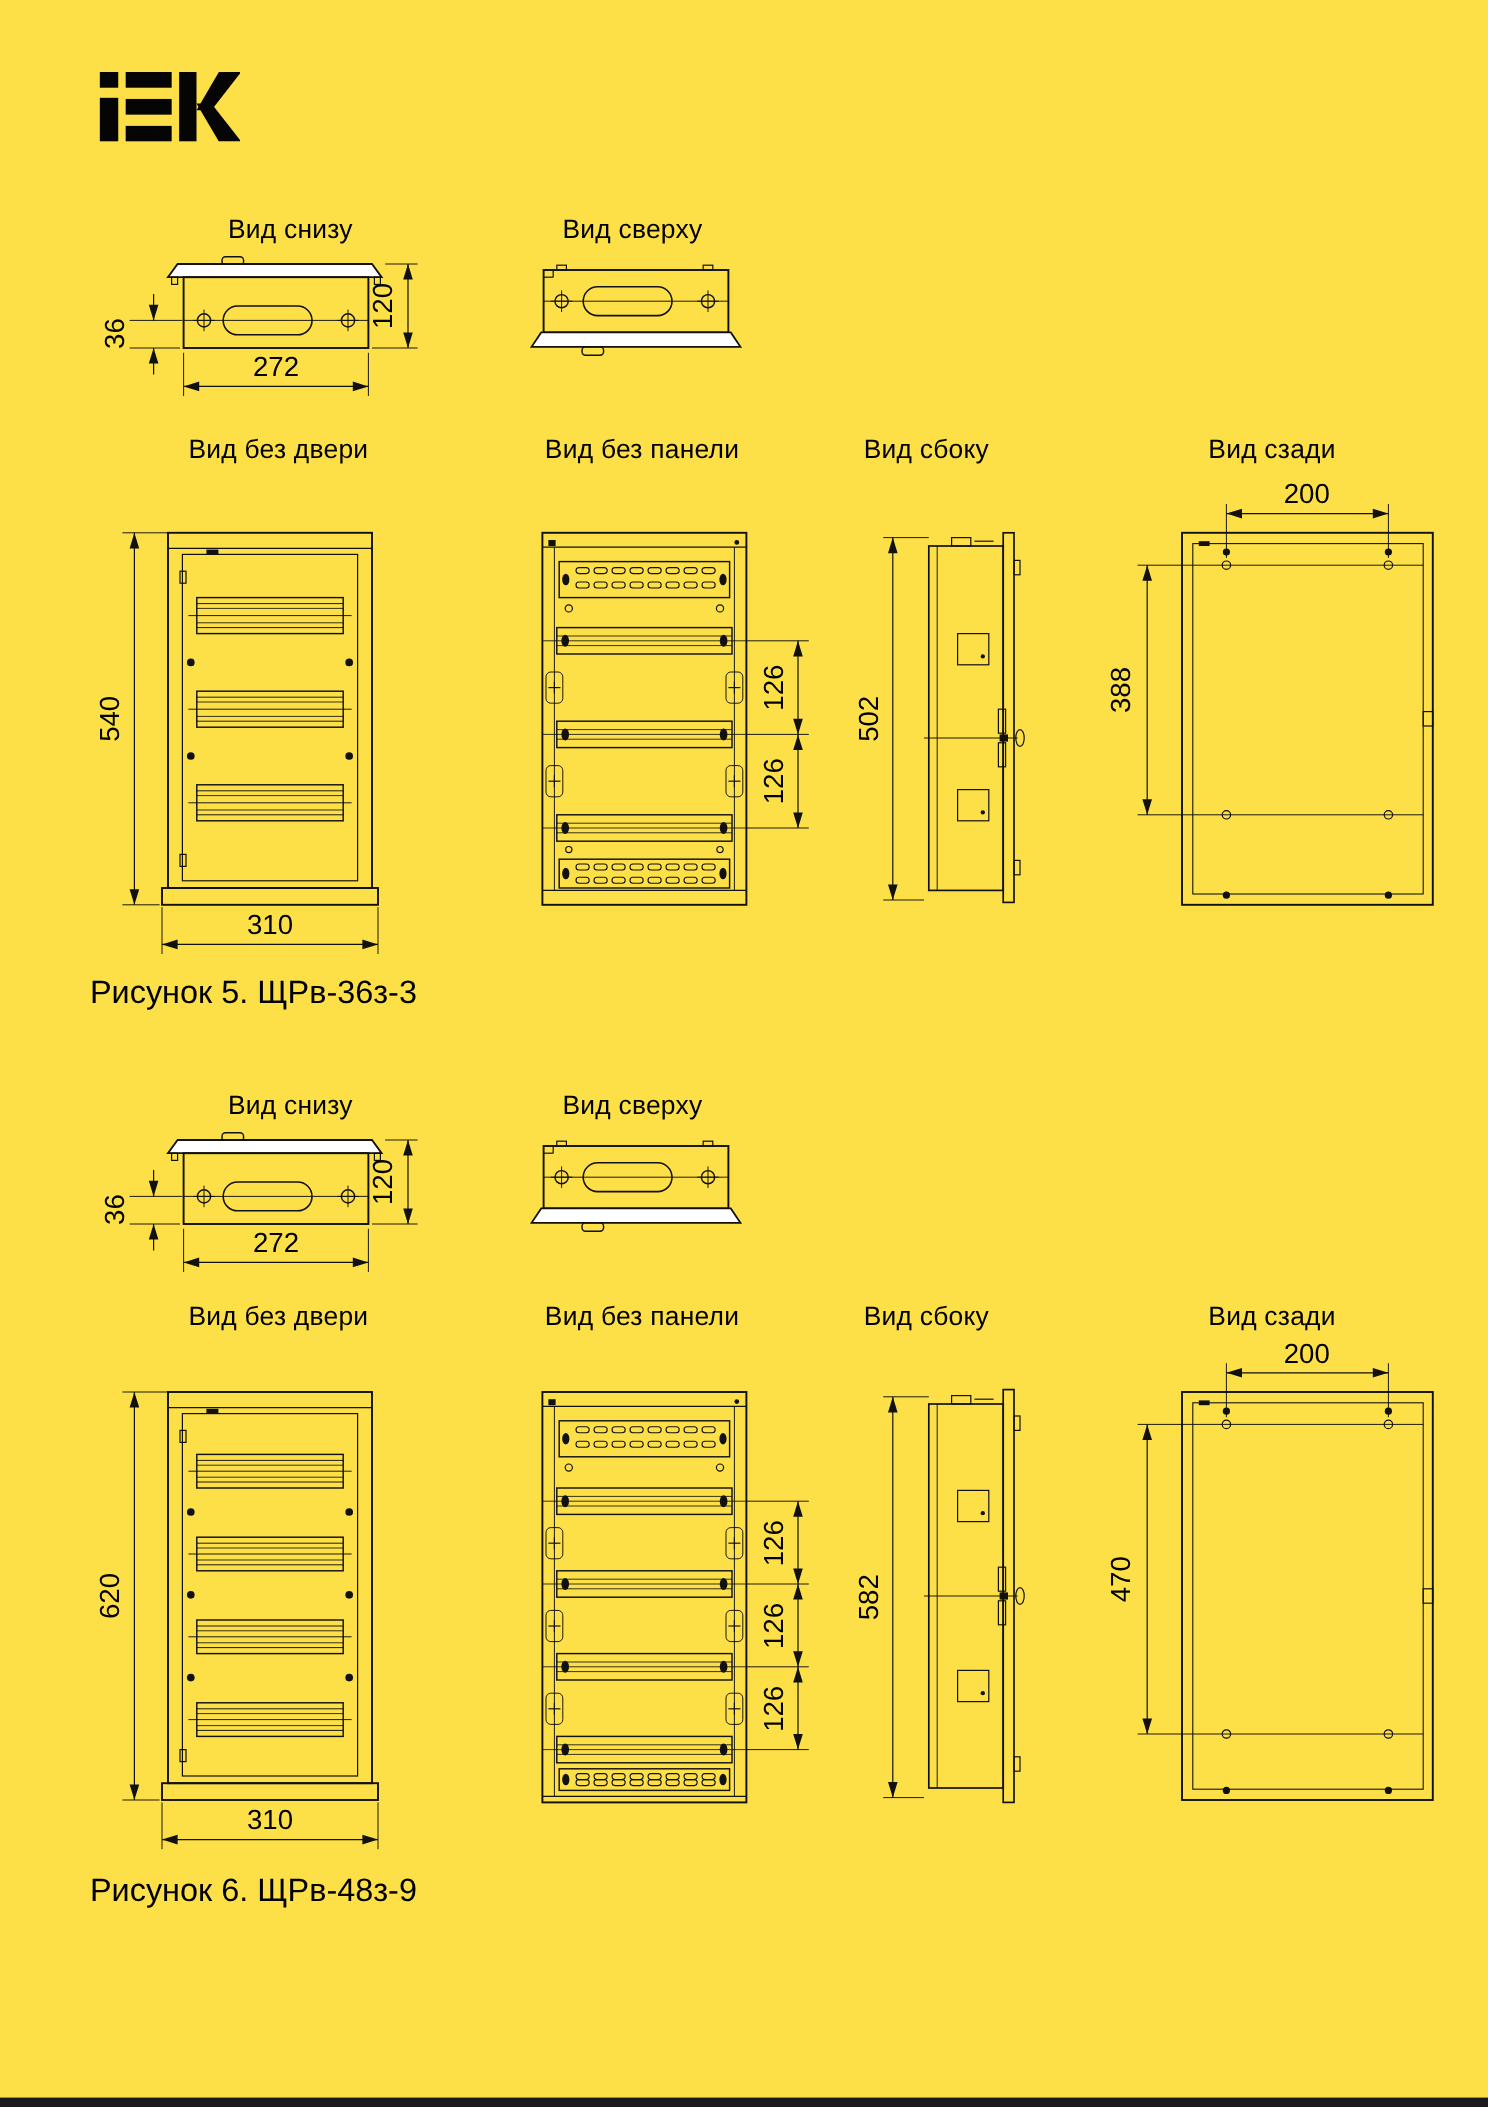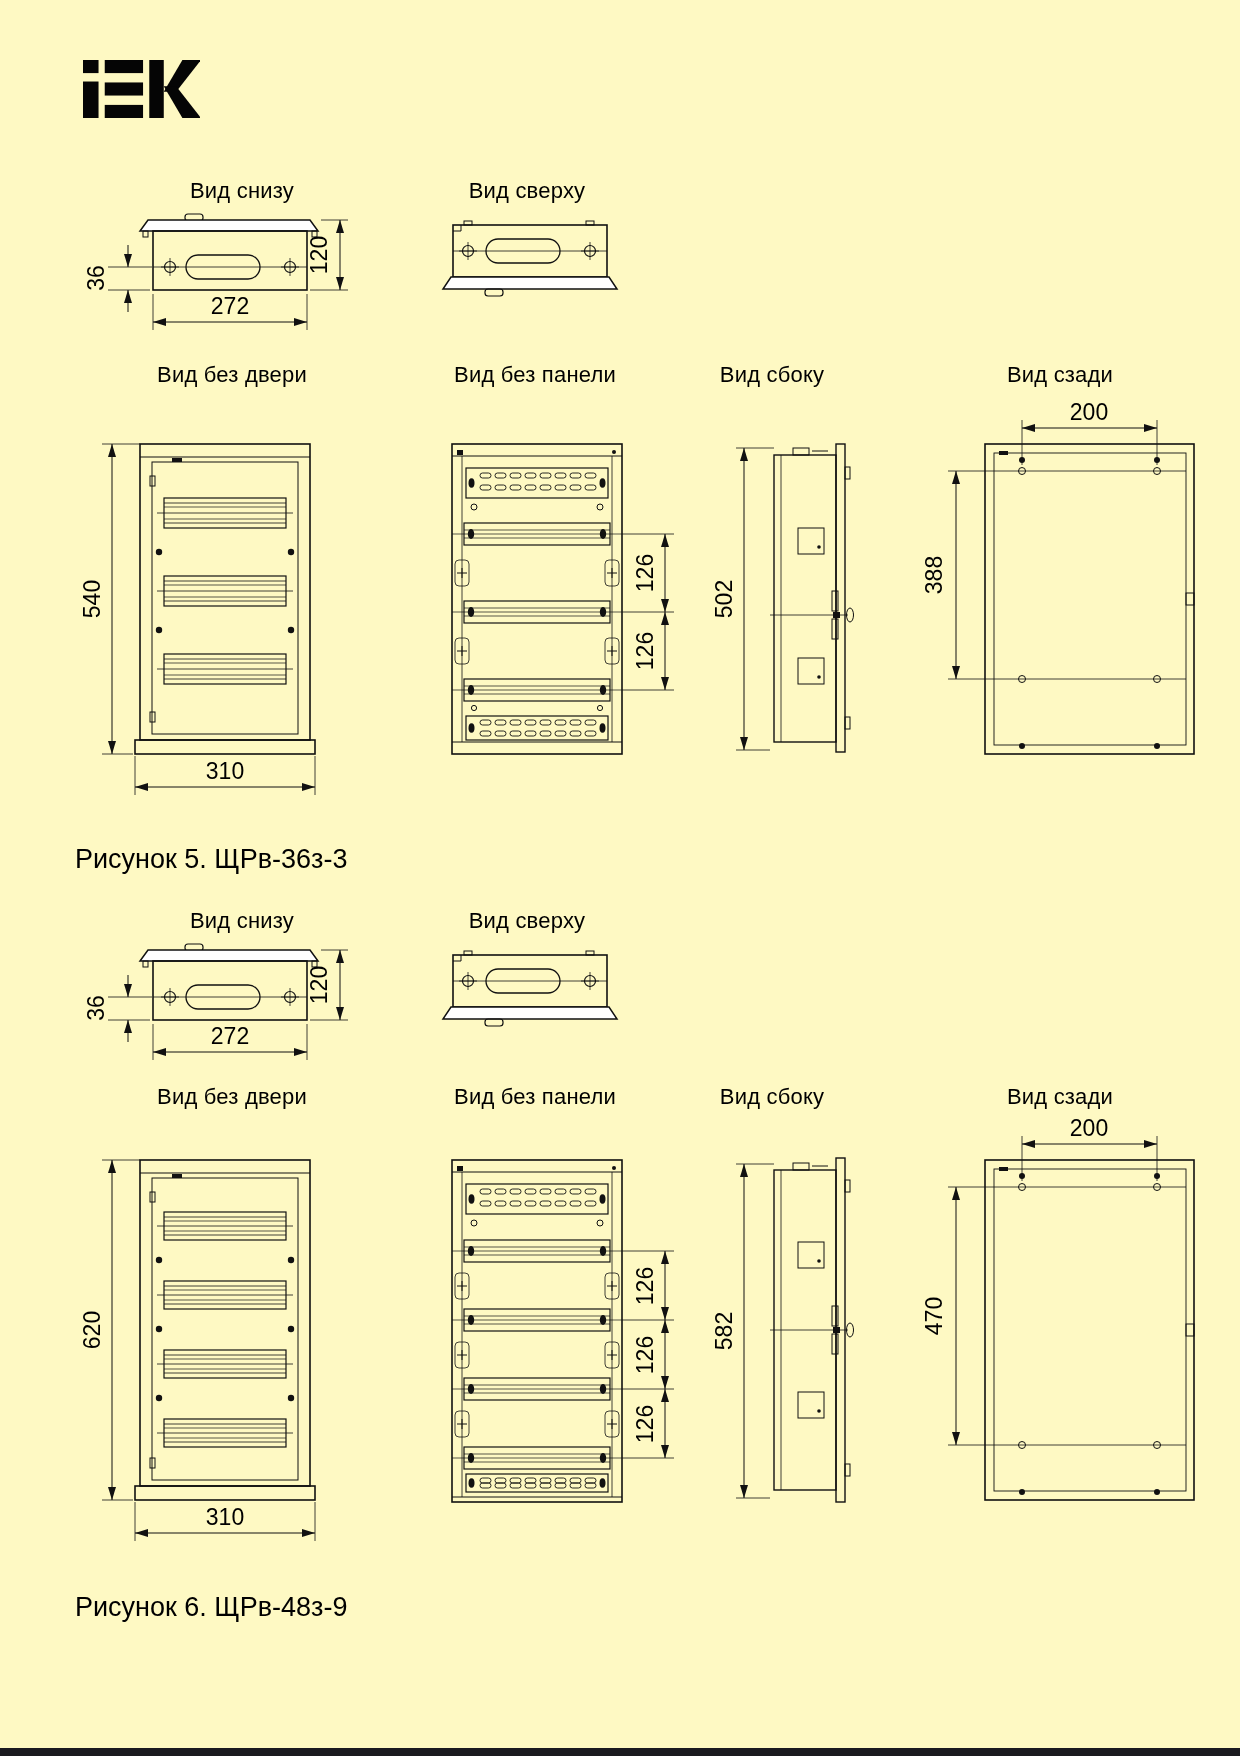--- a/index.html
+++ b/index.html
@@ -1,24 +1,24 @@
 <!DOCTYPE html>
 <html><head>
 <meta charset="utf-8">
 <style>
   html,body{margin:0;padding:0;background:#fff;}
-  .page{position:relative;width:1240px;height:1756px;background:#fef9c3;overflow:hidden;
+  .page{position:relative;width:1240px;height:1756px;background:#fde047;overflow:hidden;
         font-family:"Liberation Sans",sans-serif;color:#000;text-align:right;}
   #dwg{position:absolute;left:0;top:0;}
   .logo{position:absolute;left:83px;top:60px;}
   .lbl{position:absolute;transform:translate(-50%,-50%);font-size:22px;white-space:nowrap;
        color:#000;letter-spacing:0.2px;}
   .dim{position:absolute;transform:translate(-50%,-50%);font-size:23px;white-space:nowrap;color:#000;}
   .dim.rot{transform:translate(-50%,-50%) rotate(-90deg);}
-  .cap{position:absolute;font-size:27px;white-space:nowrap;color:#000;margin-top:32px;}
+  .cap{position:absolute;font-size:27px;white-space:nowrap;color:#000;}
   .footer-bar{position:absolute;left:0;top:1748px;width:1240px;height:8px;background:#1a1a1f;}
 </style>
 </head>
 <body>
 
 <div class="page">
 
   <svg id="dwg" width="1240" height="1756" viewBox="0 0 1240 1756">
       <g>
         <rect x="185" y="214" width="18" height="7" rx="3" fill="none" stroke="#111111" stroke-width="1.2"></rect>

